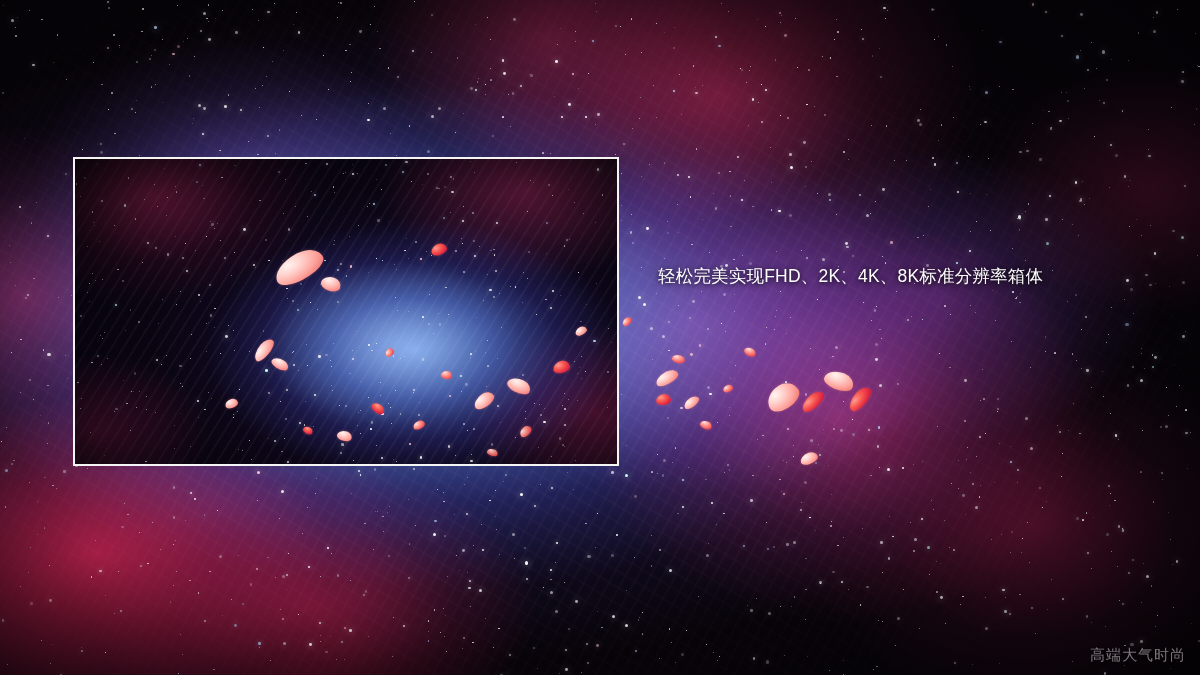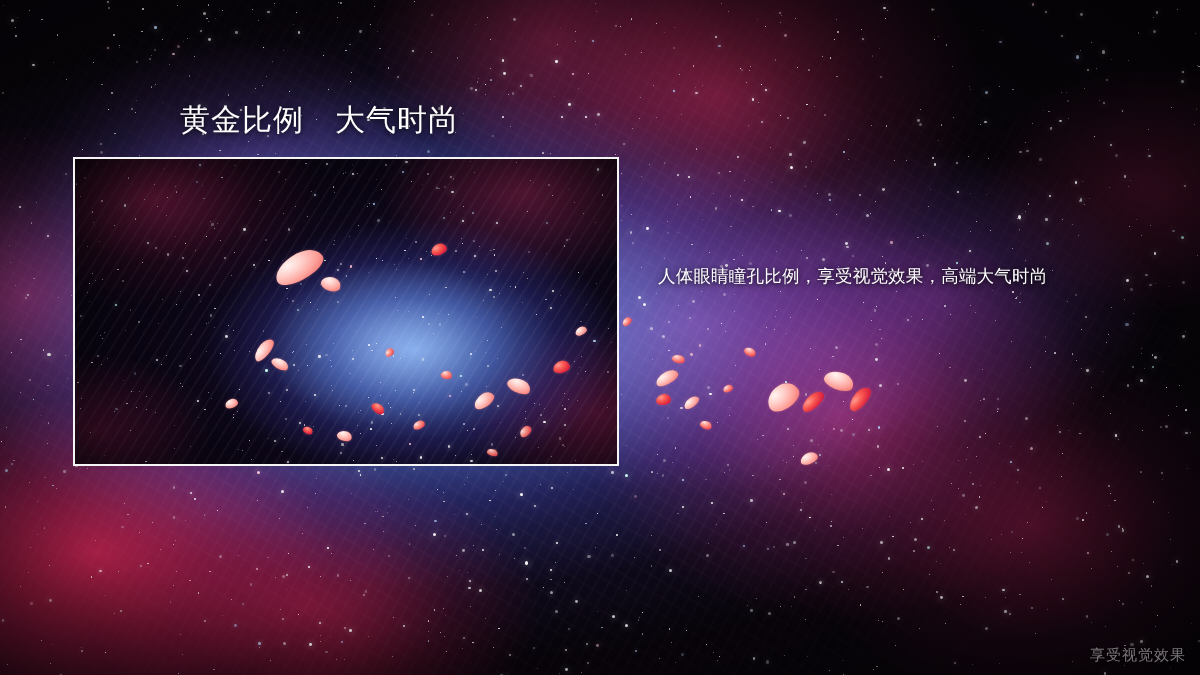--- a/index.html
+++ b/index.html
@@ -1702,21 +1702,20 @@
       <div class="petal pale" style="left:601px;top:298px;width:13px;height:9px;transform:rotate(-14deg);"></div>
       <div class="petal " style="left:585px;top:333px;width:11px;height:7px;transform:rotate(26deg);"></div>
       <div class="petal " style="left:622px;top:318px;width:10px;height:7px;transform:rotate(-36deg);"></div>
       <div class="petal pale" style="left:113px;top:262px;width:12px;height:9px;transform:rotate(-25deg);"></div>
       <div class="petal " style="left:128px;top:284px;width:9px;height:7px;transform:rotate(18deg);"></div>
       <div class="petal " style="left:196px;top:218px;width:8px;height:6px;transform:rotate(-10deg);"></div>
       <div class="petal deep" style="left:466px;top:354px;width:10px;height:7px;transform:rotate(-30deg);"></div>
       <div class="petal " style="left:497px;top:280px;width:9px;height:6px;transform:rotate(38deg);"></div>
     </div>
 
-  <div id="title">黄金比例　大气时尚</div>
 
   <div id="screen-frame">
     <div class="screen-inner">
       <div class="screen-neb"></div>
       <div class="screen-wisp"></div>
       <div class="stars" id="panel-stars">
           <i style="left:340.0px;top:82.2px;width:1.62px;height:1.62px;background:rgba(255,255,255,0.47);"></i>
           <i style="left:457.7px;top:22.8px;width:0.95px;height:0.95px;background:rgba(255,255,255,0.37);"></i>
           <i style="left:418.9px;top:95.2px;width:1.38px;height:1.38px;background:rgba(255,255,255,0.95);"></i>
           <i style="left:276.7px;top:191.4px;width:0.76px;height:0.76px;background:rgba(255,255,255,0.50);"></i>
@@ -2142,18 +2141,18 @@
           <div class="petal deep" style="left:228px;top:268px;width:10px;height:7px;transform:rotate(32deg);"></div>
           <div class="petal pale" style="left:150px;top:240px;width:13px;height:9px;transform:rotate(-16deg);"></div>
           <div class="petal " style="left:412px;top:290px;width:11px;height:7px;transform:rotate(22deg);"></div>
           <div class="petal " style="left:310px;top:190px;width:9px;height:7px;transform:rotate(-38deg);"></div>
         </div>
       <div class="screen-vig"></div>
     </div>
   </div>
 
   <div id="body-text">
-    <span class="line">人体眼睛瞳孔比例，享受视觉效果，高端大气时尚</span>
+    <span class="line">轻松完美实现FHD、2K、4K、8K标准分辨率箱体</span>
   </div>
 
-  <div id="watermark">享受视觉效果</div>
+  <div id="watermark">高端大气时尚</div>
 
 </div>
 
 </body></html>

